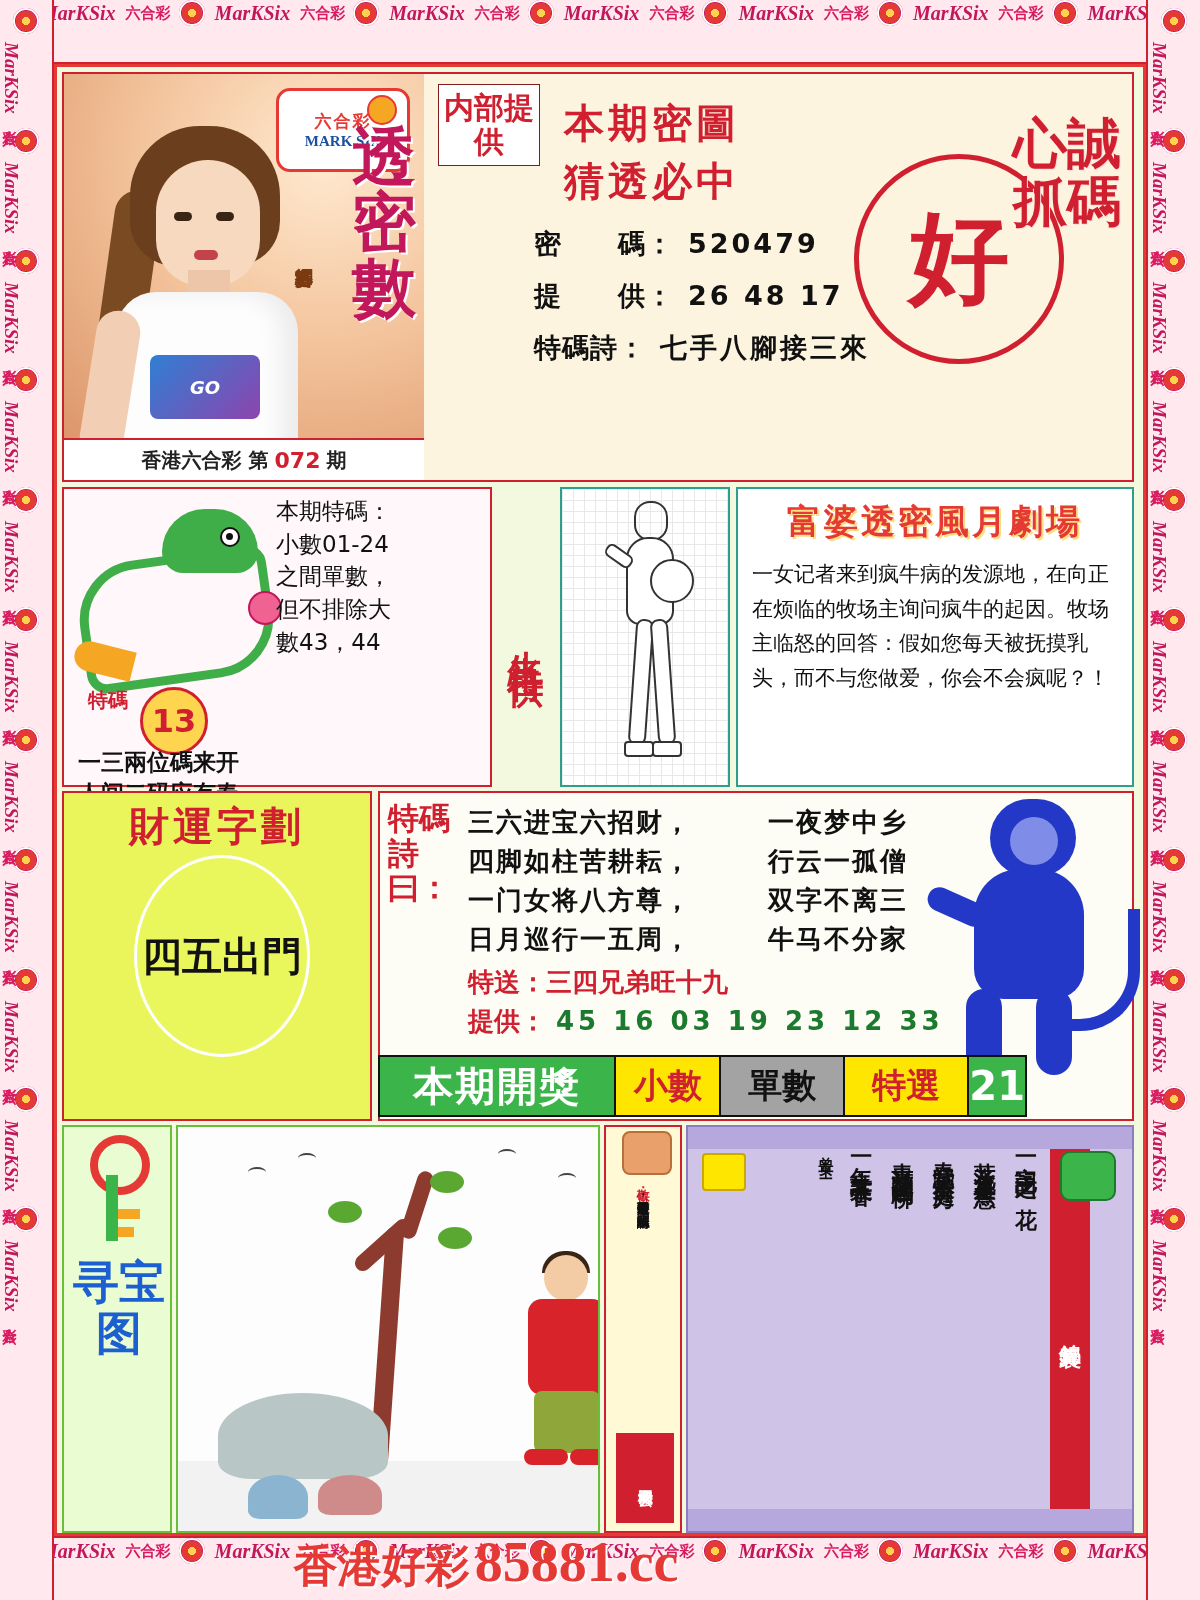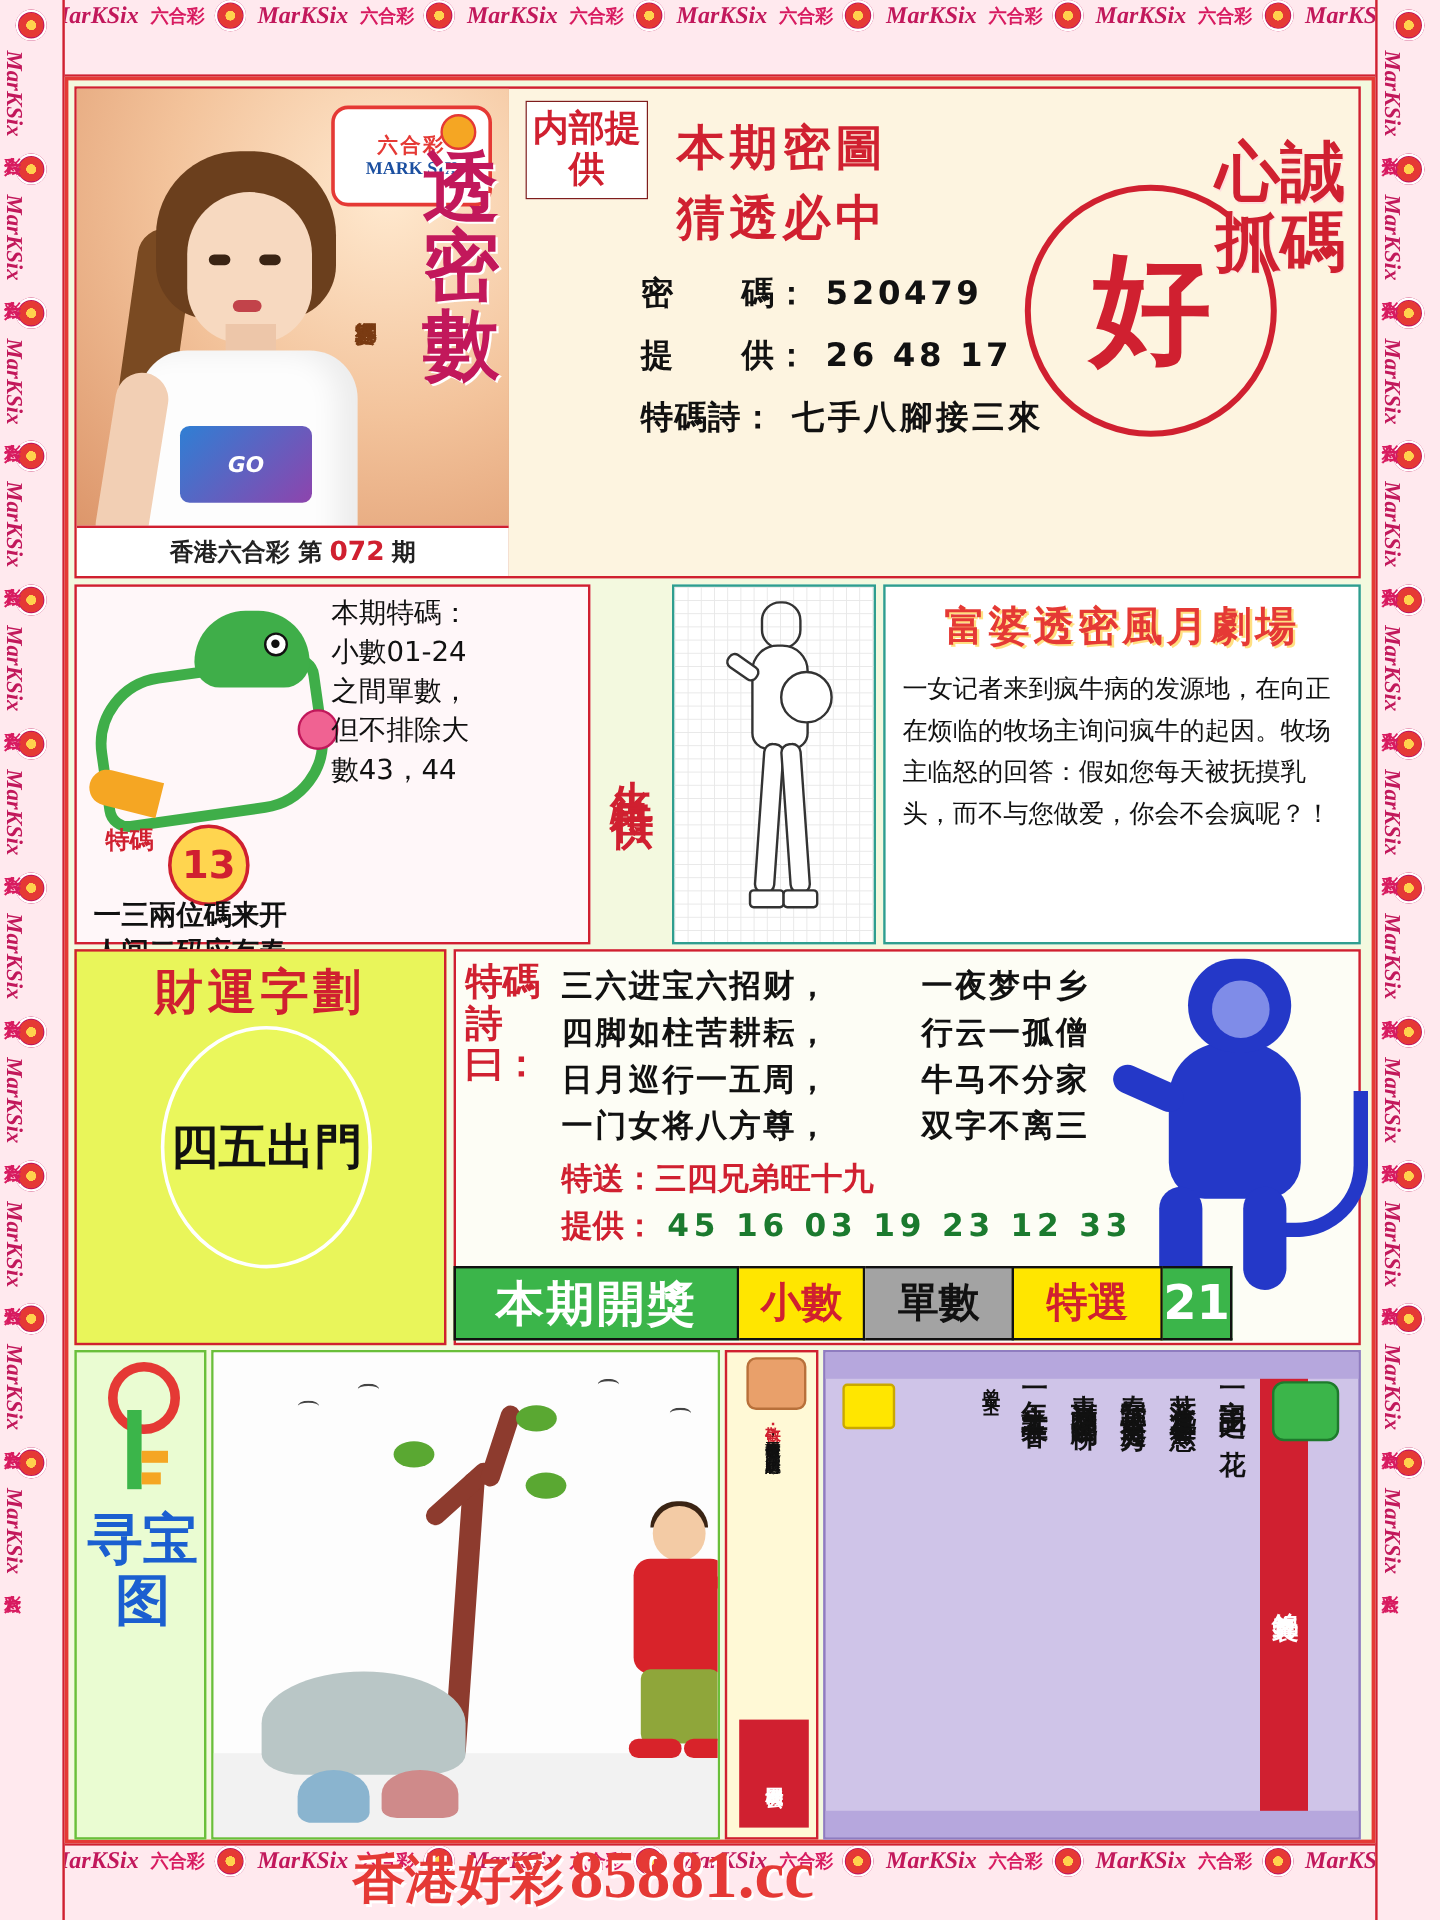--- a/index.html
+++ b/index.html
@@ -359,26 +359,26 @@
         <div class="poembody">
           <div class="pline">
               <span class="a">三六进宝六招财，</span>
               <span>一夜梦中乡</span>
             </div>
           <div class="pline">
               <span class="a">四脚如柱苦耕耘，</span>
               <span>行云一孤僧</span>
             </div>
           <div class="pline">
+              <span class="a">一门女将八方尊，</span>
+              <span>双字不离三</span>
+            </div>
+          <div class="pline">
               <span class="a">日月巡行一五周，</span>
               <span>牛马不分家</span>
-            </div>
-          <div class="pline">
-              <span class="a">一门女将八方尊，</span>
-              <span>双字不离三</span>
             </div>
           <div class="tesong"><span>特送：</span><span class="hl">三四兄弟旺十九</span></div>
           <div class="tigong"><span class="lab">提供：</span><span class="nums">45  16  03  19  23  12  33</span></div>
         </div>
         <div class="monkey">
           <div class="tail"></div>
             <div class="bd"></div>
             <div class="arm"></div>
           <div class="lg"></div>
             <div class="lg2"></div>

